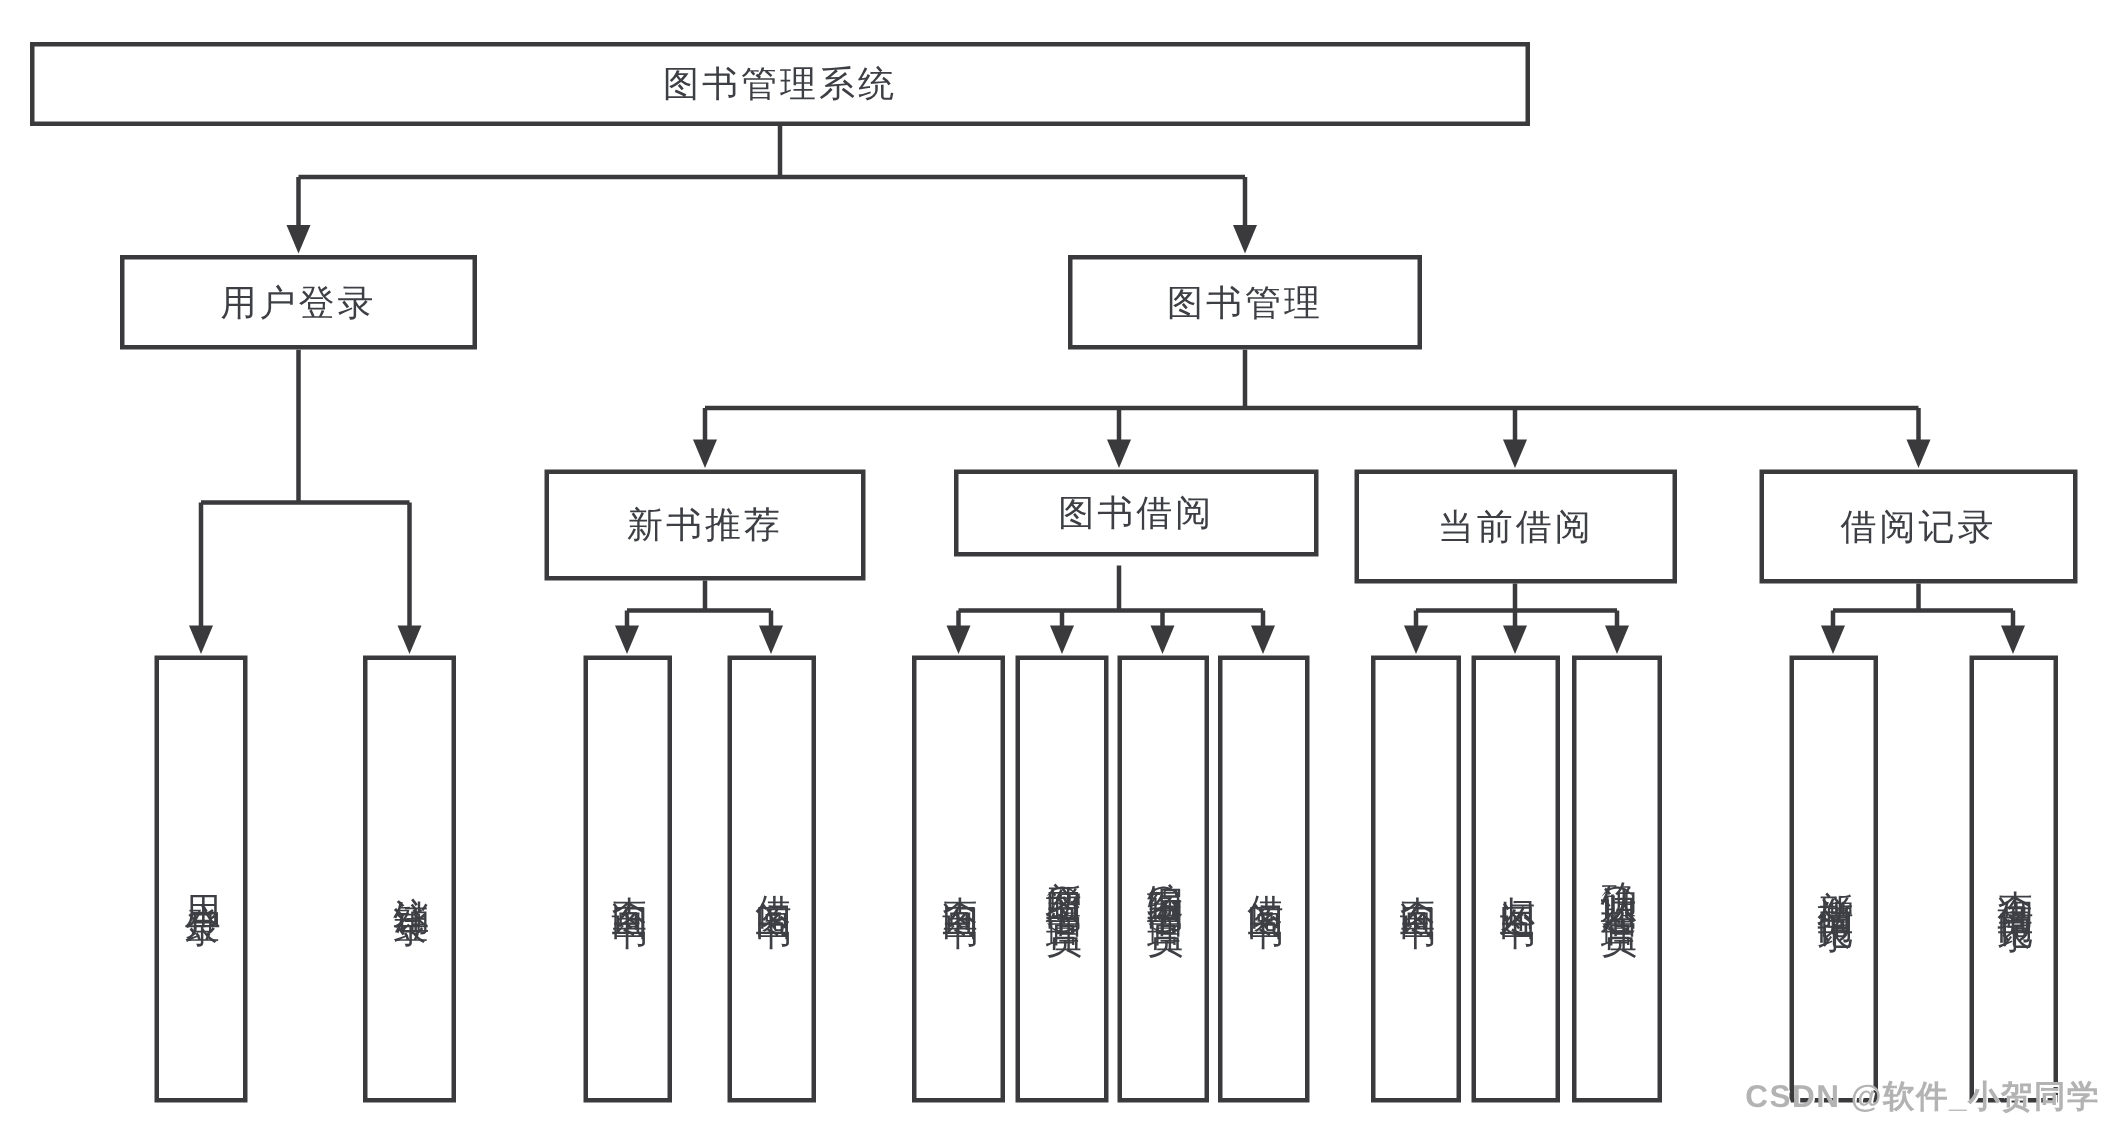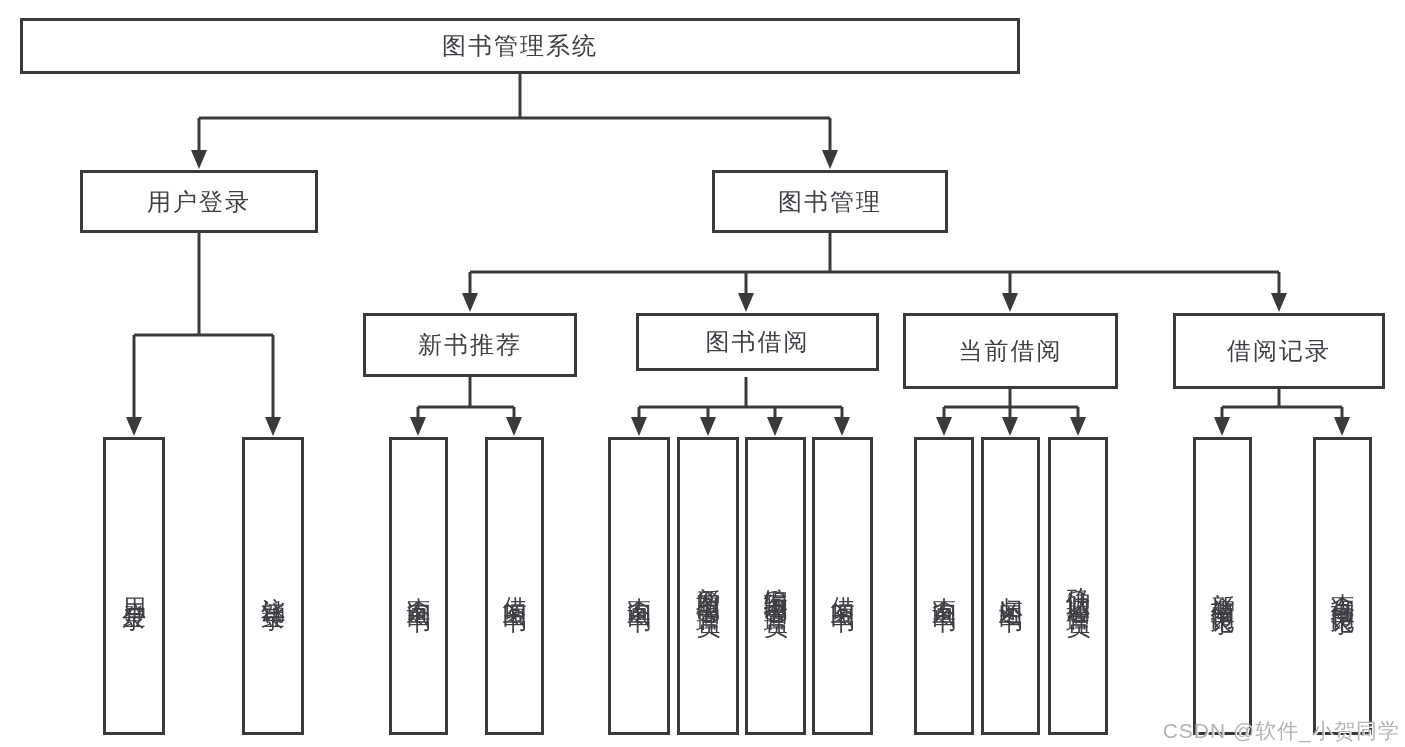--- a/index.html
+++ b/index.html
@@ -15,20 +15,21 @@
   }
   .h{font-size:24px;letter-spacing:2px;}
   .v{
     writing-mode:vertical-rl;text-orientation:mixed;
     font-size:24px;letter-spacing:4px;line-height:1.1;
   }
   .watermark{
     position:absolute;right:5px;bottom:2px;z-index:10;
     font-size:21px;color:#b3b3b3;letter-spacing:1px;
     text-shadow:1px 1px 0 #ffffff;
+    font-weight:bold;
   }
 </style>
 </head>
 <body>
 
 <svg id="connectors" width="1405" height="747" viewBox="0 0 1405 747">
   <g stroke="#3a3a3c" stroke-width="3" fill="none">
 
     <path d="M520 69 V118 M199 118 H830"></path>
     <line x1="199" y1="118" x2="199" y2="155"></line>
@@ -79,26 +80,26 @@
     <polygon points="767,417 783,417 775,436"></polygon>
     <polygon points="834,417 850,417 842,436"></polygon>
     <polygon points="936,417 952,417 944,436"></polygon>
     <polygon points="1002,417 1018,417 1010,436"></polygon>
     <polygon points="1070,417 1086,417 1078,436"></polygon>
     <polygon points="1214,417 1230,417 1222,436"></polygon>
     <polygon points="1334,417 1350,417 1342,436"></polygon>
   </g>
 </svg>
 
-<div class="node h" style="left:20px;top:18px;width:1000px;height:56px">图书管理系统</div>
+<div class="node h" style="left:20px;top:28px;width:1000px;height:56px">图书管理系统</div>
 
 <div class="node h" style="left:80px;top:170px;width:238px;height:63px">用户登录</div>
 <div class="node h" style="left:712px;top:170px;width:236px;height:63px">图书管理</div>
 
-<div class="node h" style="left:363px;top:313px;width:214px;height:64px">新书推荐</div>
+<div class="node h" style="left:363px;top:313px;width:214px;height:74px">新书推荐</div>
 <div class="node h" style="left:636px;top:313px;width:243px;height:58px">图书借阅</div>
 <div class="node h" style="left:903px;top:313px;width:215px;height:76px">当前借阅</div>
 <div class="node h" style="left:1173px;top:313px;width:212px;height:76px">借阅记录</div>
 
 <div class="node v" style="left:103px;top:437px;width:62px;height:298px">用户登录</div>
 <div class="node v" style="left:242px;top:437px;width:62px;height:298px">注销登录</div>
 
 <div class="node v" style="left:389px;top:437px;width:59px;height:298px">查询图书</div>
 <div class="node v" style="left:485px;top:437px;width:59px;height:298px">借阅图书</div>
 

